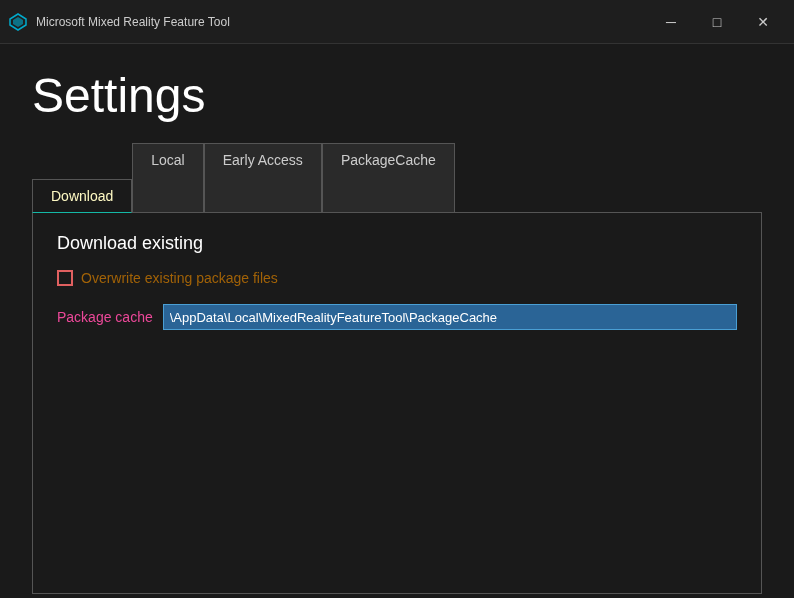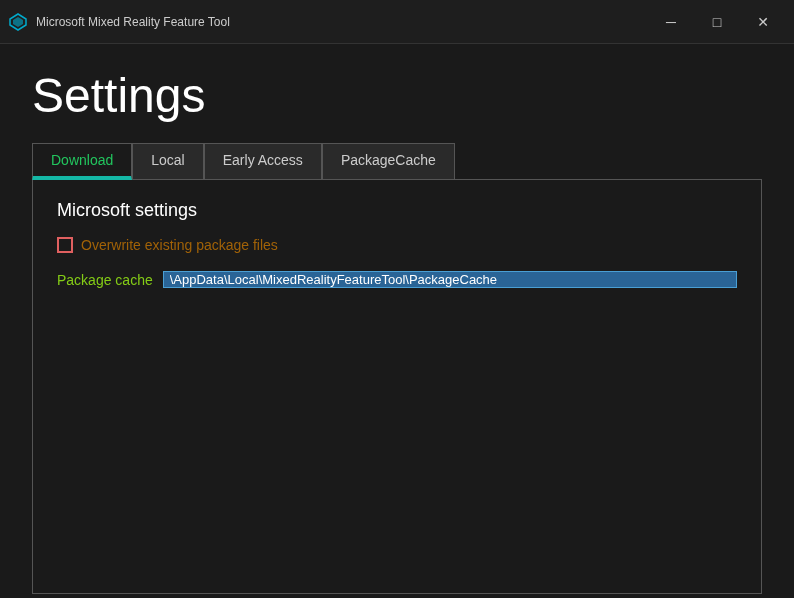--- a/index.html
+++ b/index.html
@@ -79,24 +79,25 @@
       font-size: 14px;
       color: #cccccc;
       background: #2a2a2a;
       border: 1px solid #555;
       border-bottom: none;
       cursor: pointer;
       user-select: none;
     }
     .tab.active {
       background: #1a1a1a;
-      color: #22c55e;
-      border-bottom: 4px solid #14b8a6;
+      color: #fef9c3;
+      border-bottom: 1px solid #14b8a6;
       margin-bottom: -1px;
       z-index: 1;
+      margin-top: 36px;
     }
 
     
     .tab-panel {
       border: 1px solid #555;
       background: #1a1a1a;
       padding: 20px 24px;
       flex: 1;
       position: relative;
     }
@@ -130,30 +131,30 @@
     }
 
     
     .package-cache-row {
       display: flex;
       align-items: center;
       gap: 10px;
     }
     .package-cache-label {
       font-size: 14px;
-      color: #84cc16;
+      color: #ec4899;
       white-space: nowrap;
     }
     .package-cache-input {
       background: #2a6496;
       border: 1px solid #4a9fd4;
       color: #ffffff;
       font-size: 13px;
       padding: 3px 6px;
-      height: 17px;
+      height: 26px;
       flex: 1;
       max-width: 580px;
       outline: none;
     }
   </style>
 </head>
 <body>
 
 <div class="title-bar">
   <div class="title-bar-icon">
@@ -175,21 +176,21 @@
 
   <div class="tabs-container">
     <div class="tabs-header">
       <div class="tab active">Download</div>
       <div class="tab">Local</div>
       <div class="tab">Early Access</div>
       <div class="tab">PackageCache</div>
     </div>
 
     <div class="tab-panel">
-      <div class="section-title">Microsoft settings</div>
+      <div class="section-title">Download existing</div>
 
       <div class="checkbox-row">
         <div class="checkbox-box"></div>
         <span class="checkbox-label">Overwrite existing package files</span>
       </div>
 
       <div class="package-cache-row">
         <span class="package-cache-label">Package cache</span>
         <input class="package-cache-input" type="text" value="\AppData\Local\MixedRealityFeatureTool\PackageCache" style="">
       </div>

